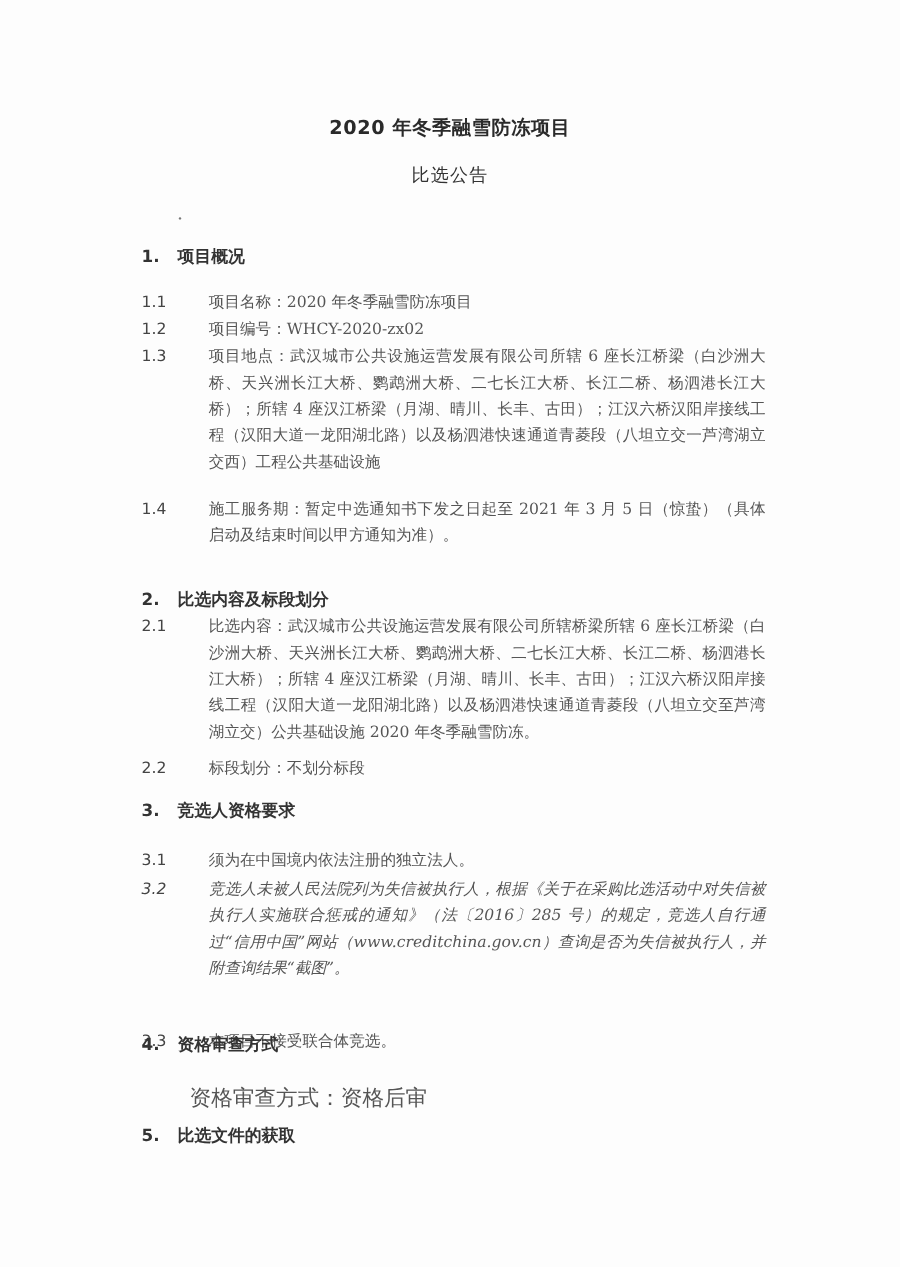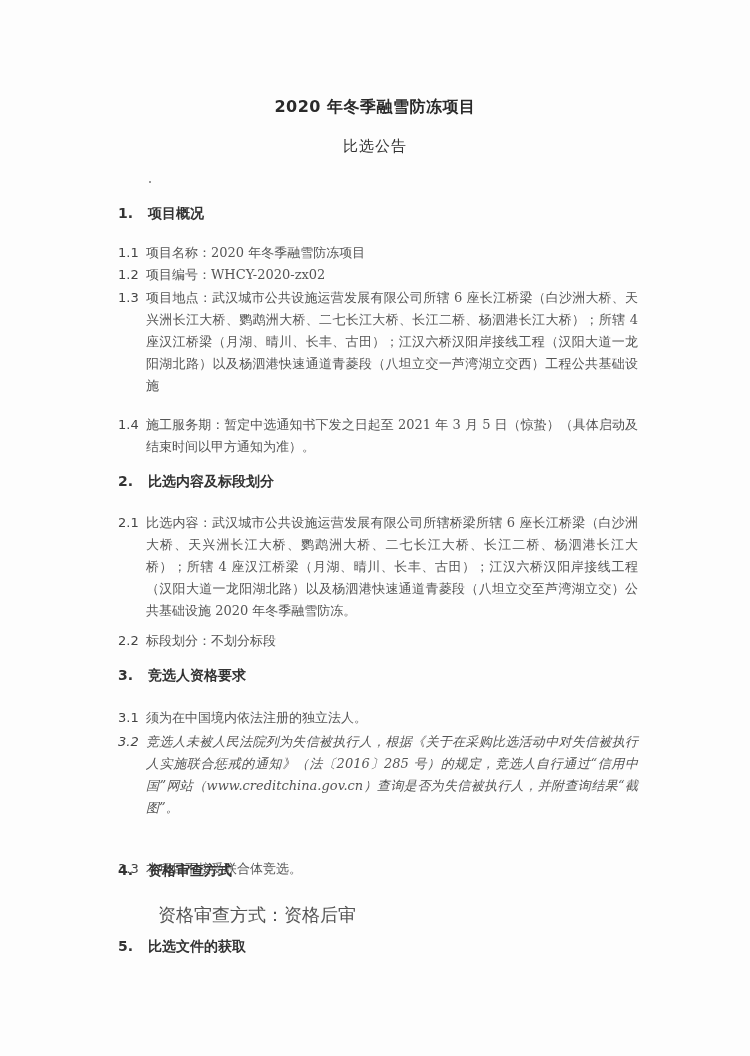--- a/index.html
+++ b/index.html
@@ -54,21 +54,21 @@
     color: #555;
   }
   .item .num {
     position: absolute;
     left: 0; top: 0;
     font-family: "DejaVu Sans", "Liberation Sans", sans-serif;
     color: #444;
     font-size: 13px;
   }
   .item .body {
-    margin-left: 28px;
+    margin-left: 56px;
     display: block;
     text-align: justify;
   }
   .plain {
     position: absolute;
     left: 158px;
     font-size: 18px;
     color: #555;
   }
 </style>
@@ -95,21 +95,21 @@
   </div>
   <div class="item" style="top:287px;">
     <span class="num">1.3</span>
     <span class="body">项目地点：武汉城市公共设施运营发展有限公司所辖 6 座长江桥梁（白沙洲大桥、天兴洲长江大桥、鹦鹉洲大桥、二七长江大桥、长江二桥、杨泗港长江大桥）；所辖 4 座汉江桥梁（月湖、晴川、长丰、古田）；江汉六桥汉阳岸接线工程（汉阳大道一龙阳湖北路）以及杨泗港快速通道青菱段（八坦立交一芦湾湖立交西）工程公共基础设施</span>
   </div>
   <div class="item" style="top:414px;">
     <span class="num">1.4</span>
     <span class="body">施工服务期：暂定中选通知书下发之日起至 2021 年 3 月 5 日（惊蛰）（具体启动及结束时间以甲方通知为准）。</span>
   </div>
 
-  <div class="h" style="top:473px;">
+  <div class="h" style="top:491px;">
     <span class="num">2.</span><span>比选内容及标段划分</span>
   </div>
   <div class="item" style="top:512px;">
     <span class="num">2.1</span>
     <span class="body">比选内容：武汉城市公共设施运营发展有限公司所辖桥梁所辖 6 座长江桥梁（白沙洲大桥、天兴洲长江大桥、鹦鹉洲大桥、二七长江大桥、长江二桥、杨泗港长江大桥）；所辖 4 座汉江桥梁（月湖、晴川、长丰、古田）；江汉六桥汉阳岸接线工程（汉阳大道一龙阳湖北路）以及杨泗港快速通道青菱段（八坦立交至芦湾湖立交）公共基础设施 2020 年冬季融雪防冻。</span>
   </div>
   <div class="item" style="top:630px;">
     <span class="num">2.2</span>
     <span class="body">标段划分：不划分标段</span>
   </div>

